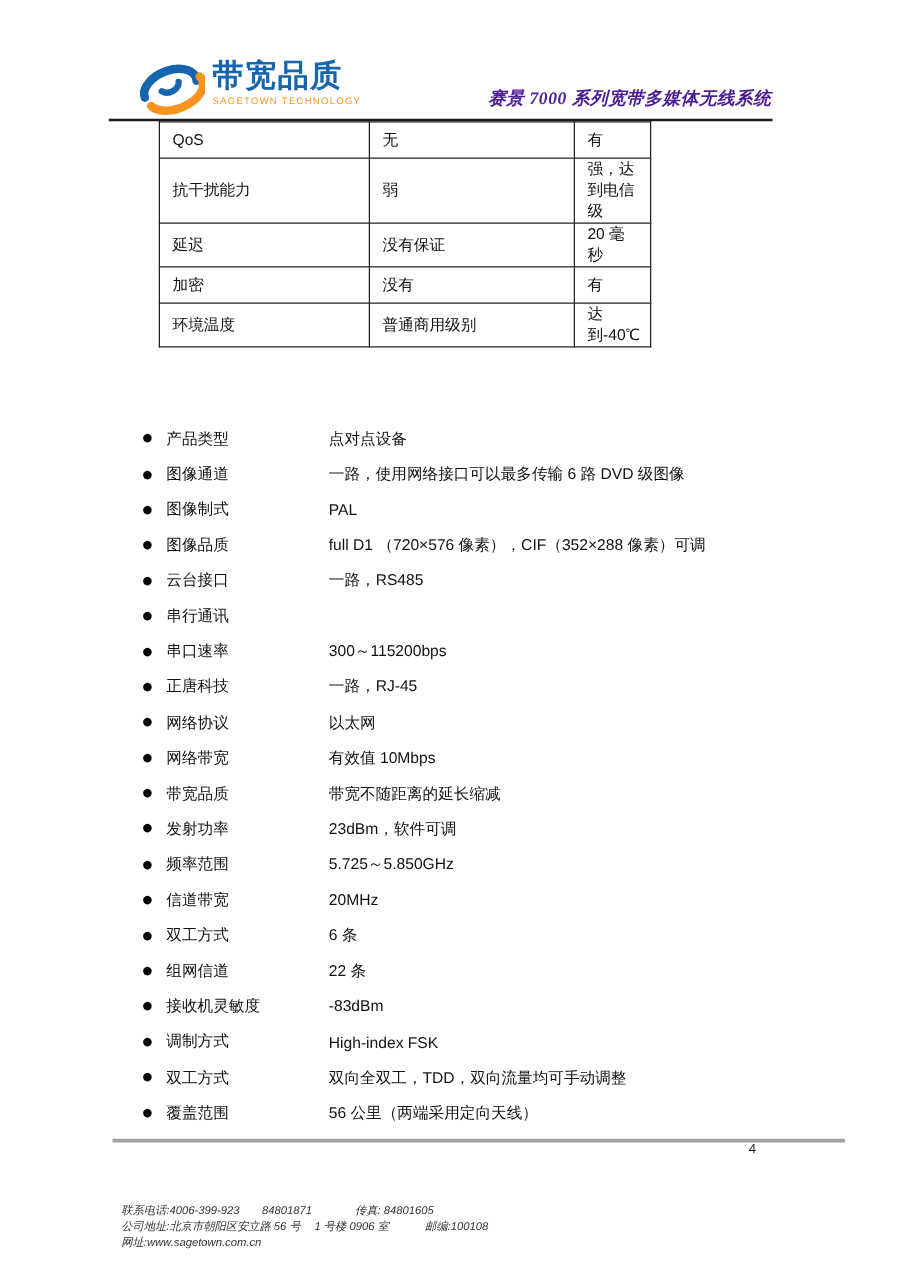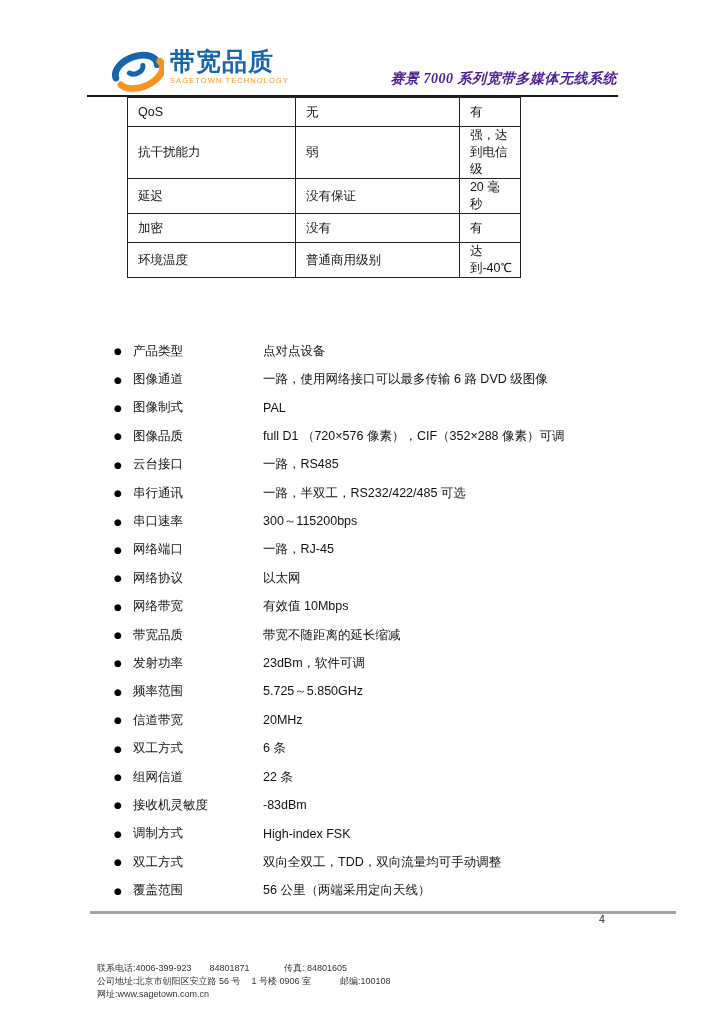--- a/index.html
+++ b/index.html
@@ -84,21 +84,21 @@
   }
   
   .footer-rule{
     position:absolute;left:90px;top:911px;width:586px;height:2.5px;
     background:#a3a3a3;
   }
   .footer-text{
     position:absolute;left:97px;top:914px;
     font-size:9px;line-height:13px;color:#333;
   }
-  .footer-text .seg{display:inline-block;}
+  .footer-text .seg{display:inline-block;font-style:italic;}
   .seg-contact{min-width:110px;}
   .seg-phone2{min-width:72px;margin-top:48px;}
   .seg-address{min-width:152px;}
   .seg-building{min-width:86px;}
   .page-number{
     position:absolute;left:599px;top:913px;
     font-size:10.5px;color:#222;
   }
 </style>
 </head>
@@ -178,30 +178,29 @@
         <span class="spec-value">full D1 （720×576 像素），CIF（352×288 像素）可调</span>
       </li>
       <li>
         <span class="bullet">●</span>
         <span class="spec-label">云台接口</span>
         <span class="spec-value">一路，RS485</span>
       </li>
       <li>
         <span class="bullet">●</span>
         <span class="spec-label">串行通讯</span>
-        <span class="spec-value">一路，半双工，RS232/422/485 可选</span>
       </li>
       <li>
         <span class="bullet">●</span>
         <span class="spec-label">串口速率</span>
         <span class="spec-value">300～115200bps</span>
       </li>
       <li>
         <span class="bullet">●</span>
-        <span class="spec-label">网络端口</span>
+        <span class="spec-label">正唐科技</span>
         <span class="spec-value">一路，RJ-45</span>
       </li>
       <li>
         <span class="bullet">●</span>
         <span class="spec-label">网络协议</span>
         <span class="spec-value">以太网</span>
       </li>
       <li>
         <span class="bullet">●</span>
         <span class="spec-label">网络带宽</span>

